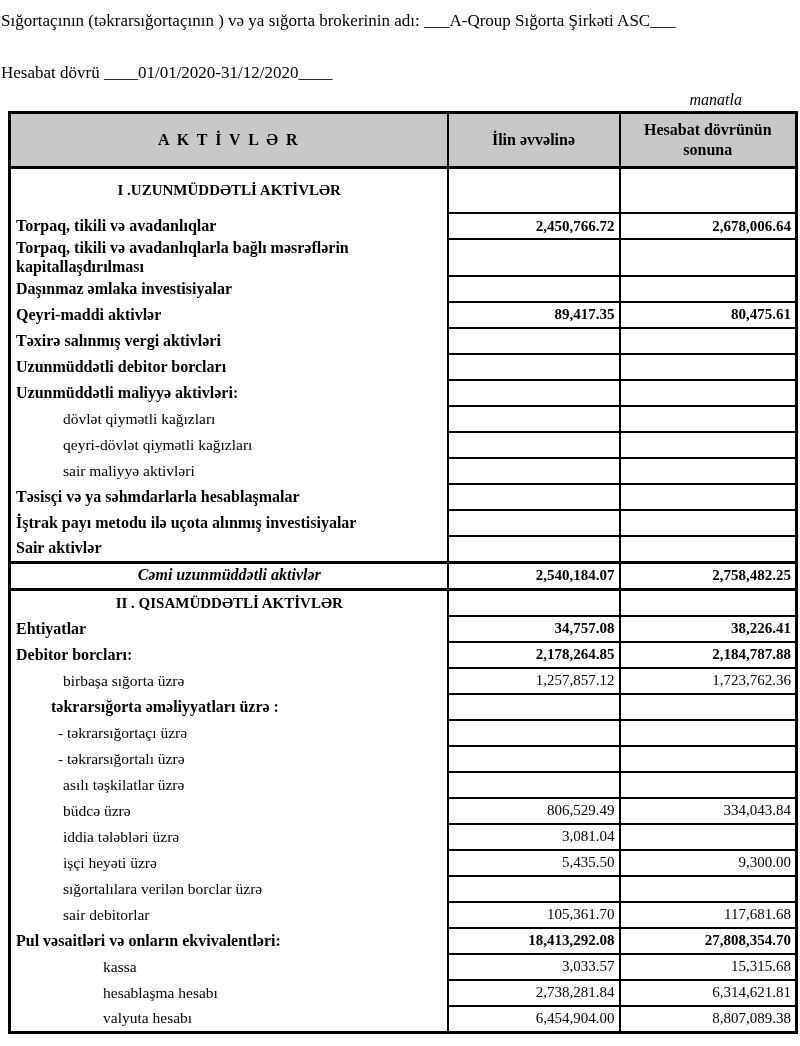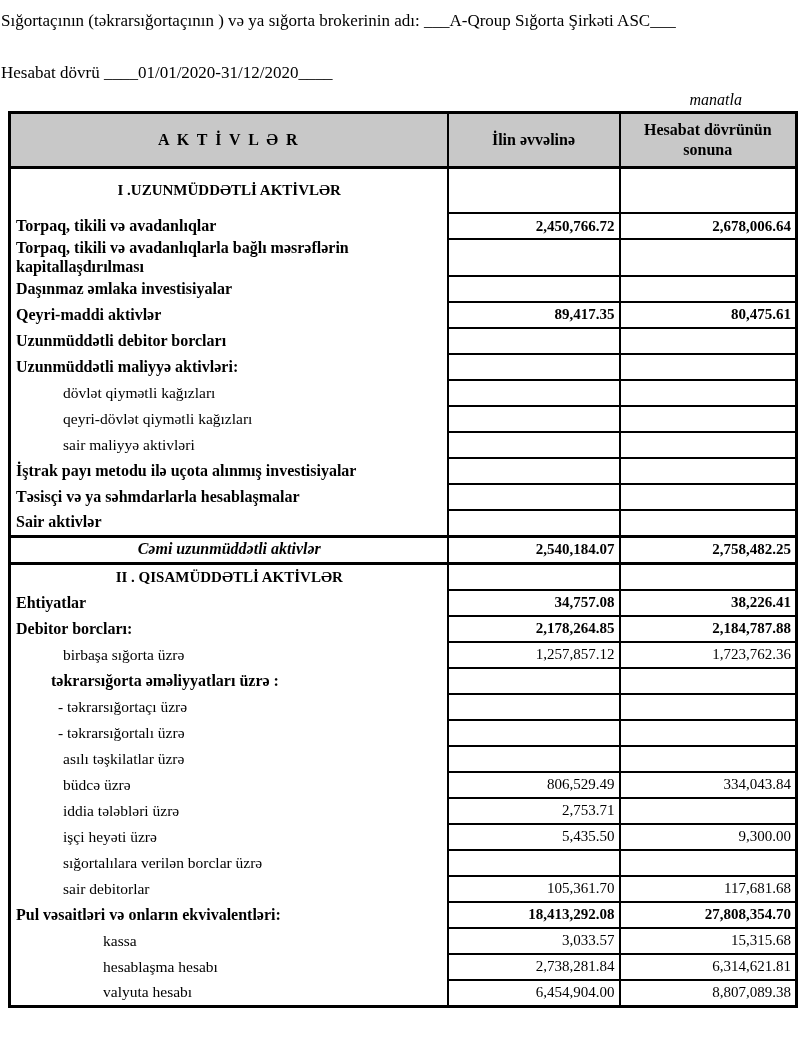--- a/index.html
+++ b/index.html
@@ -121,20 +121,25 @@
           <td class="lbl">Daşınmaz əmlaka investisiyalar</td>
           <td class="val"></td>
           <td class="val"></td>
         </tr>
         <tr class="r-main">
           <td class="lbl">Qeyri-maddi aktivlər</td>
           <td class="val">89,417.35</td>
           <td class="val">80,475.61</td>
         </tr>
         <tr class="r-main">
+          <td class="lbl">Təxirə salınmış vergi aktivləri</td>
+          <td class="val"></td>
+          <td class="val"></td>
+        </tr>
+        <tr class="r-main">
           <td class="lbl">Uzunmüddətli debitor borcları</td>
           <td class="val"></td>
           <td class="val"></td>
         </tr>
         <tr class="r-main">
           <td class="lbl">Uzunmüddətli maliyyə aktivləri:</td>
           <td class="val"></td>
           <td class="val"></td>
         </tr>
         <tr class="r-sub">
@@ -146,26 +151,26 @@
           <td class="lbl">qeyri-dövlət qiymətli kağızları</td>
           <td class="val"></td>
           <td class="val"></td>
         </tr>
         <tr class="r-sub">
           <td class="lbl">sair maliyyə aktivləri</td>
           <td class="val"></td>
           <td class="val"></td>
         </tr>
         <tr class="r-main">
+          <td class="lbl">Təsisçi və ya səhmdarlarla hesablaşmalar</td>
+          <td class="val"></td>
+          <td class="val"></td>
+        </tr>
+        <tr class="r-main">
           <td class="lbl">İştrak payı metodu ilə uçota alınmış investisiyalar</td>
-          <td class="val"></td>
-          <td class="val"></td>
-        </tr>
-        <tr class="r-main">
-          <td class="lbl">Təsisçi və ya səhmdarlarla hesablaşmalar</td>
           <td class="val"></td>
           <td class="val"></td>
         </tr>
         <tr class="r-main">
           <td class="lbl">Sair aktivlər</td>
           <td class="val"></td>
           <td class="val"></td>
         </tr>
         <tr class="r-total">
           <td class="lbl">Cəmi uzunmüddətli aktivlər</td>
@@ -212,21 +217,21 @@
           <td class="val"></td>
           <td class="val"></td>
         </tr>
         <tr class="r-sub">
           <td class="lbl">büdcə üzrə</td>
           <td class="val">806,529.49</td>
           <td class="val">334,043.84</td>
         </tr>
         <tr class="r-sub">
           <td class="lbl">iddia tələbləri üzrə</td>
-          <td class="val">2,753.71</td>
+          <td class="val">3,081.04</td>
           <td class="val"></td>
         </tr>
         <tr class="r-sub">
           <td class="lbl">işçi heyəti üzrə</td>
           <td class="val">5,435.50</td>
           <td class="val">9,300.00</td>
         </tr>
         <tr class="r-sub">
           <td class="lbl">sığortalılara verilən borclar üzrə</td>
           <td class="val"></td>

